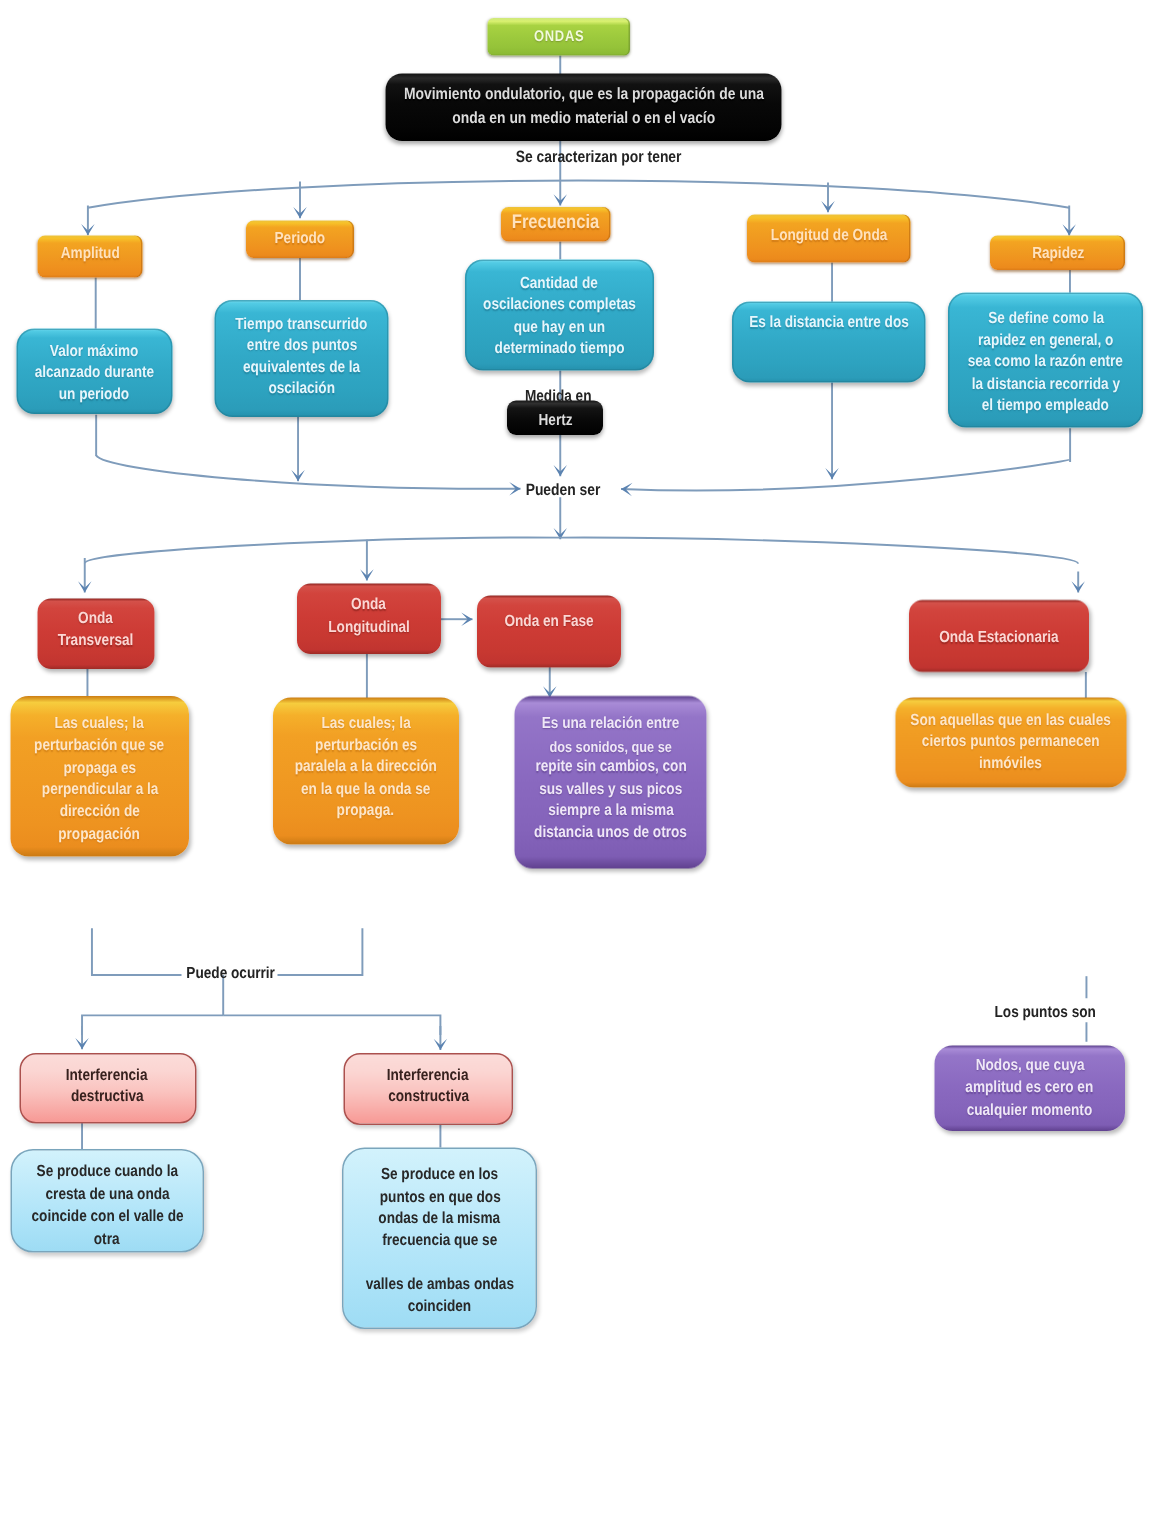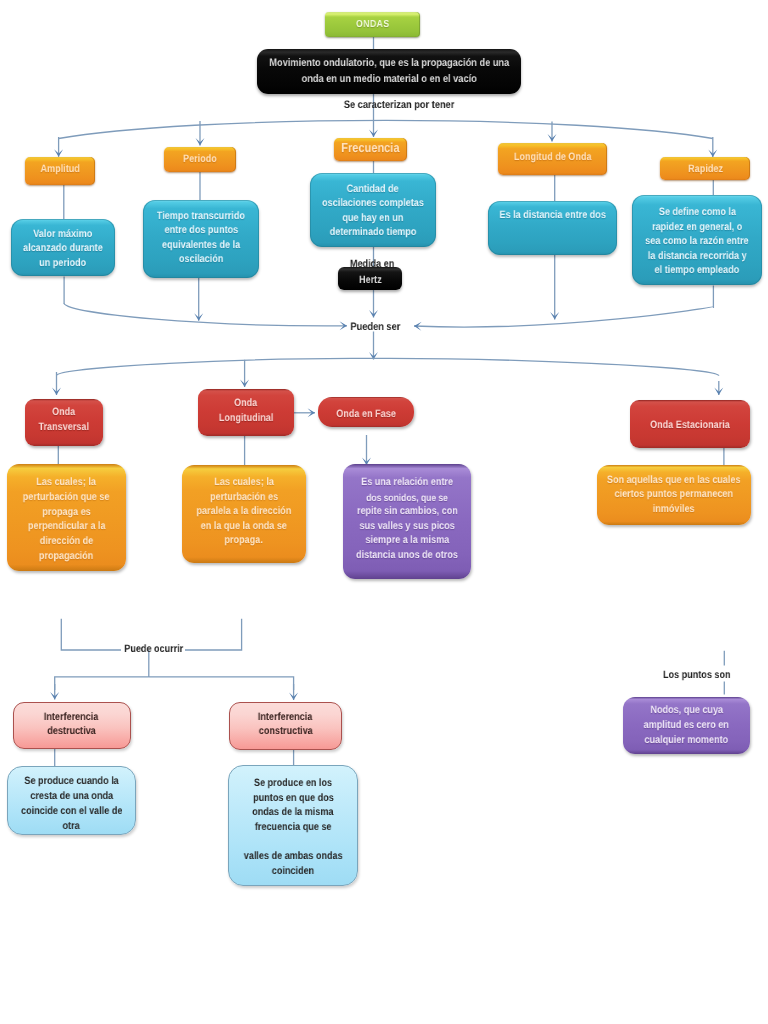--- a/index.html
+++ b/index.html
@@ -188,32 +188,32 @@
     <div class="tx c-red" style="top:6.70px;font-size:10.7px;line-height:15.41px;"><i>Onda</i></div>
     <div class="tx c-red" style="top:21.90px;font-size:10.7px;line-height:15.41px;"><i>Longitudinal</i></div>
   </div>
   <div class="node n-amber" style="left:182px;top:465px;width:124px;height:98px;">
     <div class="tx c-amber" style="top:9.90px;font-size:10.7px;line-height:15.41px;"><i>Las cuales; la</i></div>
     <div class="tx c-amber" style="top:24.53px;font-size:10.7px;line-height:15.41px;"><i>perturbación es</i></div>
     <div class="tx c-amber" style="top:53.79px;font-size:10.7px;line-height:15.41px;"><i>en la que la onda se</i></div>
     <div class="tx c-amber" style="top:39.16px;font-size:10.7px;line-height:15.41px;"><i>paralela a la dirección</i></div>
     <div class="tx c-amber" style="top:68.42px;font-size:10.7px;line-height:15.41px;"><i>propaga.</i></div>
   </div>
-  <div class="node n-red" style="left:318px;top:397px;width:96px;height:30px;border-radius:14px;">
+  <div class="node n-red" style="left:318px;top:397px;width:96px;height:48px;">
     <div class="tx c-red" style="top:10.20px;font-size:10.7px;line-height:15.41px;"><i>Onda en Fase</i></div>
   </div>
   <div class="node n-purple" style="left:320px;top:464px;width:128px;height:115px;margin-left:23px;">
     <div class="tx c-purple" style="top:11.20px;font-size:10.7px;line-height:15.41px;"><i>Es una relación entre</i></div>
     <div class="tx c-purple" style="top:27px;font-size:10px;line-height:15.41px;"><i>dos sonidos, que se</i></div>
     <div class="tx c-purple" style="top:40.34px;font-size:10.7px;line-height:15.41px;"><i>repite sin cambios, con</i></div>
     <div class="tx c-purple" style="top:69.48px;font-size:10.7px;line-height:15.41px;"><i>siempre a la misma</i></div>
     <div class="tx c-purple" style="top:54.91px;font-size:10.7px;line-height:15.41px;"><i>sus valles y sus picos</i></div>
     <div class="tx c-purple" style="top:84.05px;font-size:10.7px;line-height:15.41px;"><i>distancia unos de otros</i></div>
   </div>
-  <div class="node n-red" style="left:630px;top:400px;width:120px;height:48px;padding-left:20px;">
+  <div class="node n-red" style="left:606px;top:400px;width:120px;height:48px;padding-left:20px;">
     <div class="tx c-red" style="top:18.20px;font-size:10.7px;line-height:15.41px;"><i>Onda Estacionaria</i></div>
   </div>
   <div class="node n-amber" style="left:597px;top:465px;width:154px;height:60px;">
     <div class="tx c-amber" style="top:7.60px;font-size:10.7px;line-height:15.41px;"><i>Son aquellas que en las cuales</i></div>
     <div class="tx c-amber" style="top:22.10px;font-size:10.7px;line-height:15.41px;"><i>ciertos puntos permanecen</i></div>
     <div class="tx c-amber" style="top:36.60px;font-size:10.7px;line-height:15.41px;"><i>inmóviles</i></div>
   </div>
   <div class="node n-pink" style="left:12.5px;top:701.5px;width:118px;height:47px;">
     <div class="tx c-pink" style="top:7.80px;font-size:10.7px;line-height:15.41px;"><i>Interferencia</i></div>
     <div class="tx c-pink" style="top:21.60px;font-size:10.7px;line-height:15.41px;"><i>destructiva</i></div>

